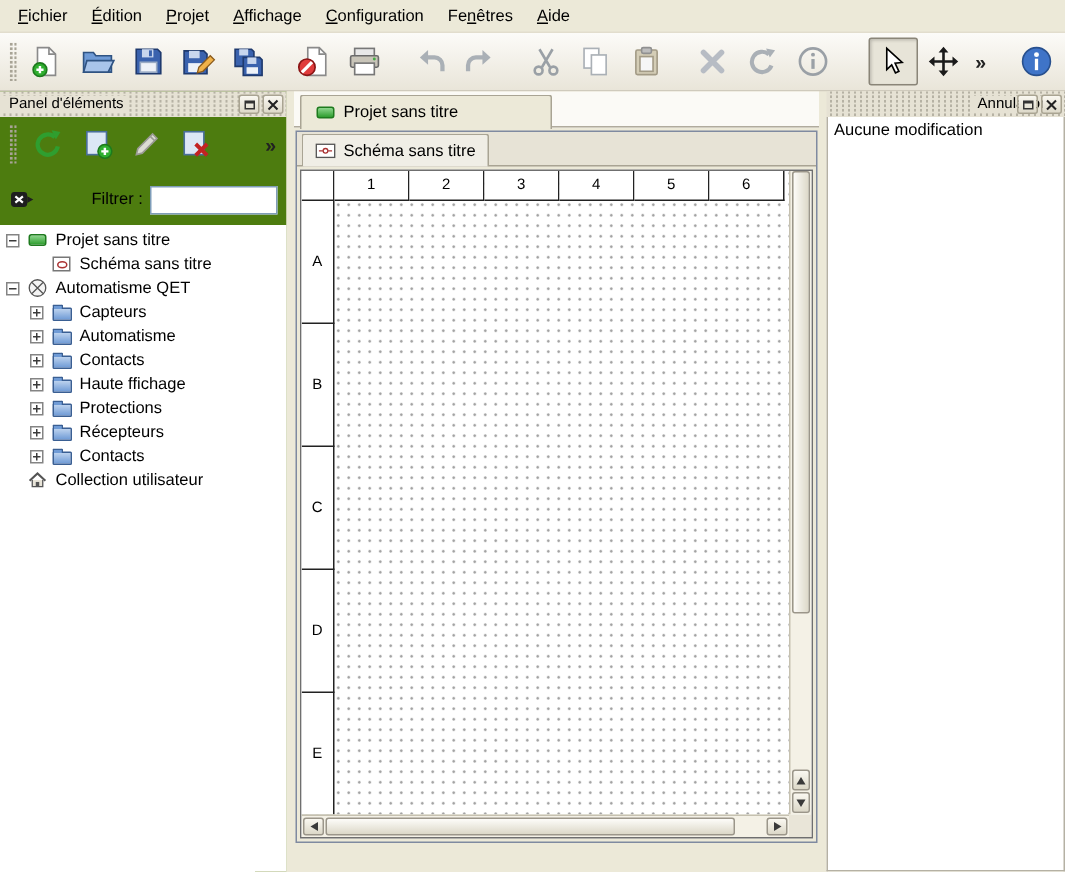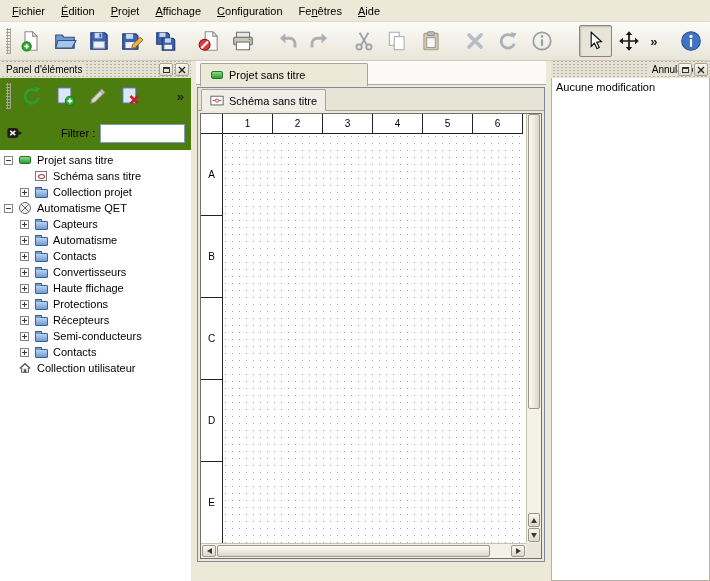--- a/index.html
+++ b/index.html
@@ -369,27 +369,20 @@
           </span>
         <span class="t-label">Projet sans titre</span>
       </div>
       <div class="tree-row d1">
         <span class="exp none"></span>
         <span class="ti">
             <span class="ic-schem"></span>
           </span>
         <span class="t-label">Schéma sans titre</span>
       </div>
-      <div class="tree-row d1">
-        <span class="exp plus"></span>
-        <span class="ti">
-            <span class="ic-fold"></span>
-          </span>
-        <span class="t-label">Collection projet</span>
-      </div>
       <div class="tree-row">
         <span class="exp minus"></span>
         <span class="ti">
           <svg viewBox="0 0 16 16">
               <circle cx="8" cy="8" r="6.3" fill="#f4f4f4" stroke="#555"></circle>
               <path d="M3.8 3.8l8.4 8.4M12.2 3.8l-8.4 8.4" stroke="#555"></path>
             </svg>
         </span>
         <span class="t-label">Automatisme QET</span>
       </div>
@@ -412,49 +405,35 @@
         <span class="ti">
             <span class="ic-fold"></span>
           </span>
         <span class="t-label">Contacts</span>
       </div>
       <div class="tree-row d1">
         <span class="exp plus"></span>
         <span class="ti">
             <span class="ic-fold"></span>
           </span>
-        <span class="t-label">Convertisseurs</span>
-      </div>
-      <div class="tree-row d1">
-        <span class="exp plus"></span>
-        <span class="ti">
-            <span class="ic-fold"></span>
-          </span>
         <span class="t-label">Haute ffichage</span>
       </div>
       <div class="tree-row d1">
         <span class="exp plus"></span>
         <span class="ti">
             <span class="ic-fold"></span>
           </span>
         <span class="t-label">Protections</span>
       </div>
       <div class="tree-row d1">
         <span class="exp plus"></span>
         <span class="ti">
             <span class="ic-fold"></span>
           </span>
         <span class="t-label">Récepteurs</span>
-      </div>
-      <div class="tree-row d1">
-        <span class="exp plus"></span>
-        <span class="ti">
-            <span class="ic-fold"></span>
-          </span>
-        <span class="t-label">Semi-conducteurs</span>
       </div>
       <div class="tree-row d1">
         <span class="exp plus"></span>
         <span class="ti">
             <span class="ic-fold"></span>
           </span>
         <span class="t-label">Contacts</span>
       </div>
       <div class="tree-row">
         <span class="exp none"></span>

